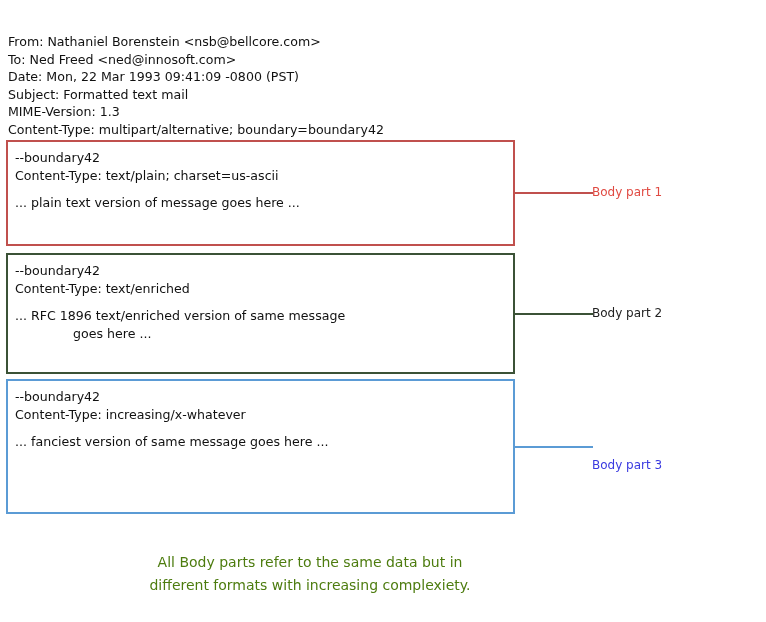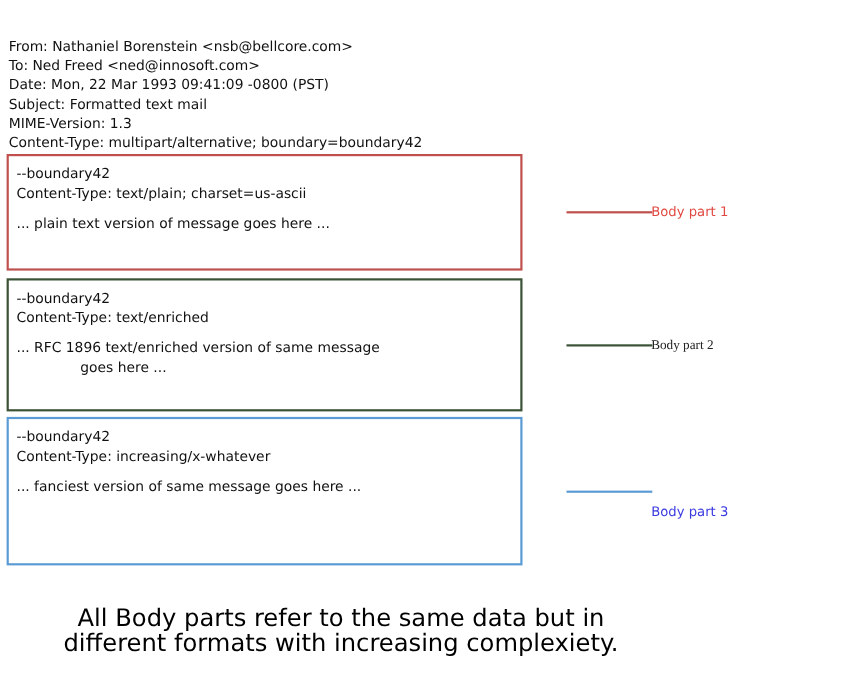--- a/index.html
+++ b/index.html
@@ -30,21 +30,21 @@
     line-height: 17.6px;
     color: #111111;
     white-space: pre;
     letter-spacing: 0px;
   }
 
   
   .part-box {
     position: absolute;
     left: 6px;
-    width: 469px;
+    width: 509px;
     box-sizing: border-box;
     background: #ffffff;
     border: 2px solid #000;
     padding: 7px 0 0 7px;
   }
   .part-box .code-line {
     font-family: "DejaVu Sans", sans-serif;
     font-size: 12.6px;
     line-height: 17.6px;
     color: #111111;
@@ -86,23 +86,23 @@
   #label-part-3 { left: 592px; top: 454px; color: #3a3ae0; }
 
   
   #caption {
     position: absolute;
     left: 0;
     top: 551px;
     width: 620px;
     text-align: center;
     font-family: "DejaVu Sans", sans-serif;
-    font-size: 22px;
+    font-size: 14px;
     line-height: 23px;
-    color: #000000;
+    color: #4d7c0f;
   }
   #caption .caption-line { display: block; }
 </style>
 </head>
 <body>
 
 <div id="mail-headers">
     <div class="hdr-line">From: Nathaniel Borenstein &lt;nsb@bellcore.com&gt;</div>
     <div class="hdr-line">To: Ned Freed &lt;ned@innosoft.com&gt;</div>
     <div class="hdr-line">Date: Mon, 22 Mar 1993 09:41:09 -0800 (PST)</div>
@@ -121,21 +121,21 @@
 <div class="part-label" id="label-part-1" style="color: rgb(224, 74, 66);">Body part 1</div>
 
 <div class="part-box" id="part-box-2" style="border-color: rgb(59, 82, 54);">
     <div class="code-line">--boundary42</div>
     <div class="code-line">Content-Type: text/enriched</div>
     <div class="code-line spacer"></div>
     <div class="code-line">... RFC 1896 text/enriched version of same message</div>
     <div class="code-line indent">goes here ...</div>
   </div>
 <div class="connector" id="connector-2" style="border-top-color: rgb(59, 82, 54);"></div>
-<div class="part-label" id="label-part-2" style="color: rgb(34, 34, 34); font-family: Liberation Serif, serif;">Body part 2</div>
+<div class="part-label" id="label-part-2" style="color: rgb(34, 34, 34);">Body part 2</div>
 
 <div class="part-box" id="part-box-3" style="border-color: rgb(91, 155, 213);">
     <div class="code-line">--boundary42</div>
     <div class="code-line">Content-Type: increasing/x-whatever</div>
     <div class="code-line spacer"></div>
     <div class="code-line">... fanciest version of same message goes here ...</div>
     <div class="code-line spacer"></div>
   </div>
 <div class="connector" id="connector-3" style="border-top-color: rgb(91, 155, 213);"></div>
 <div class="part-label" id="label-part-3" style="color: rgb(58, 58, 224);">Body part 3</div>

